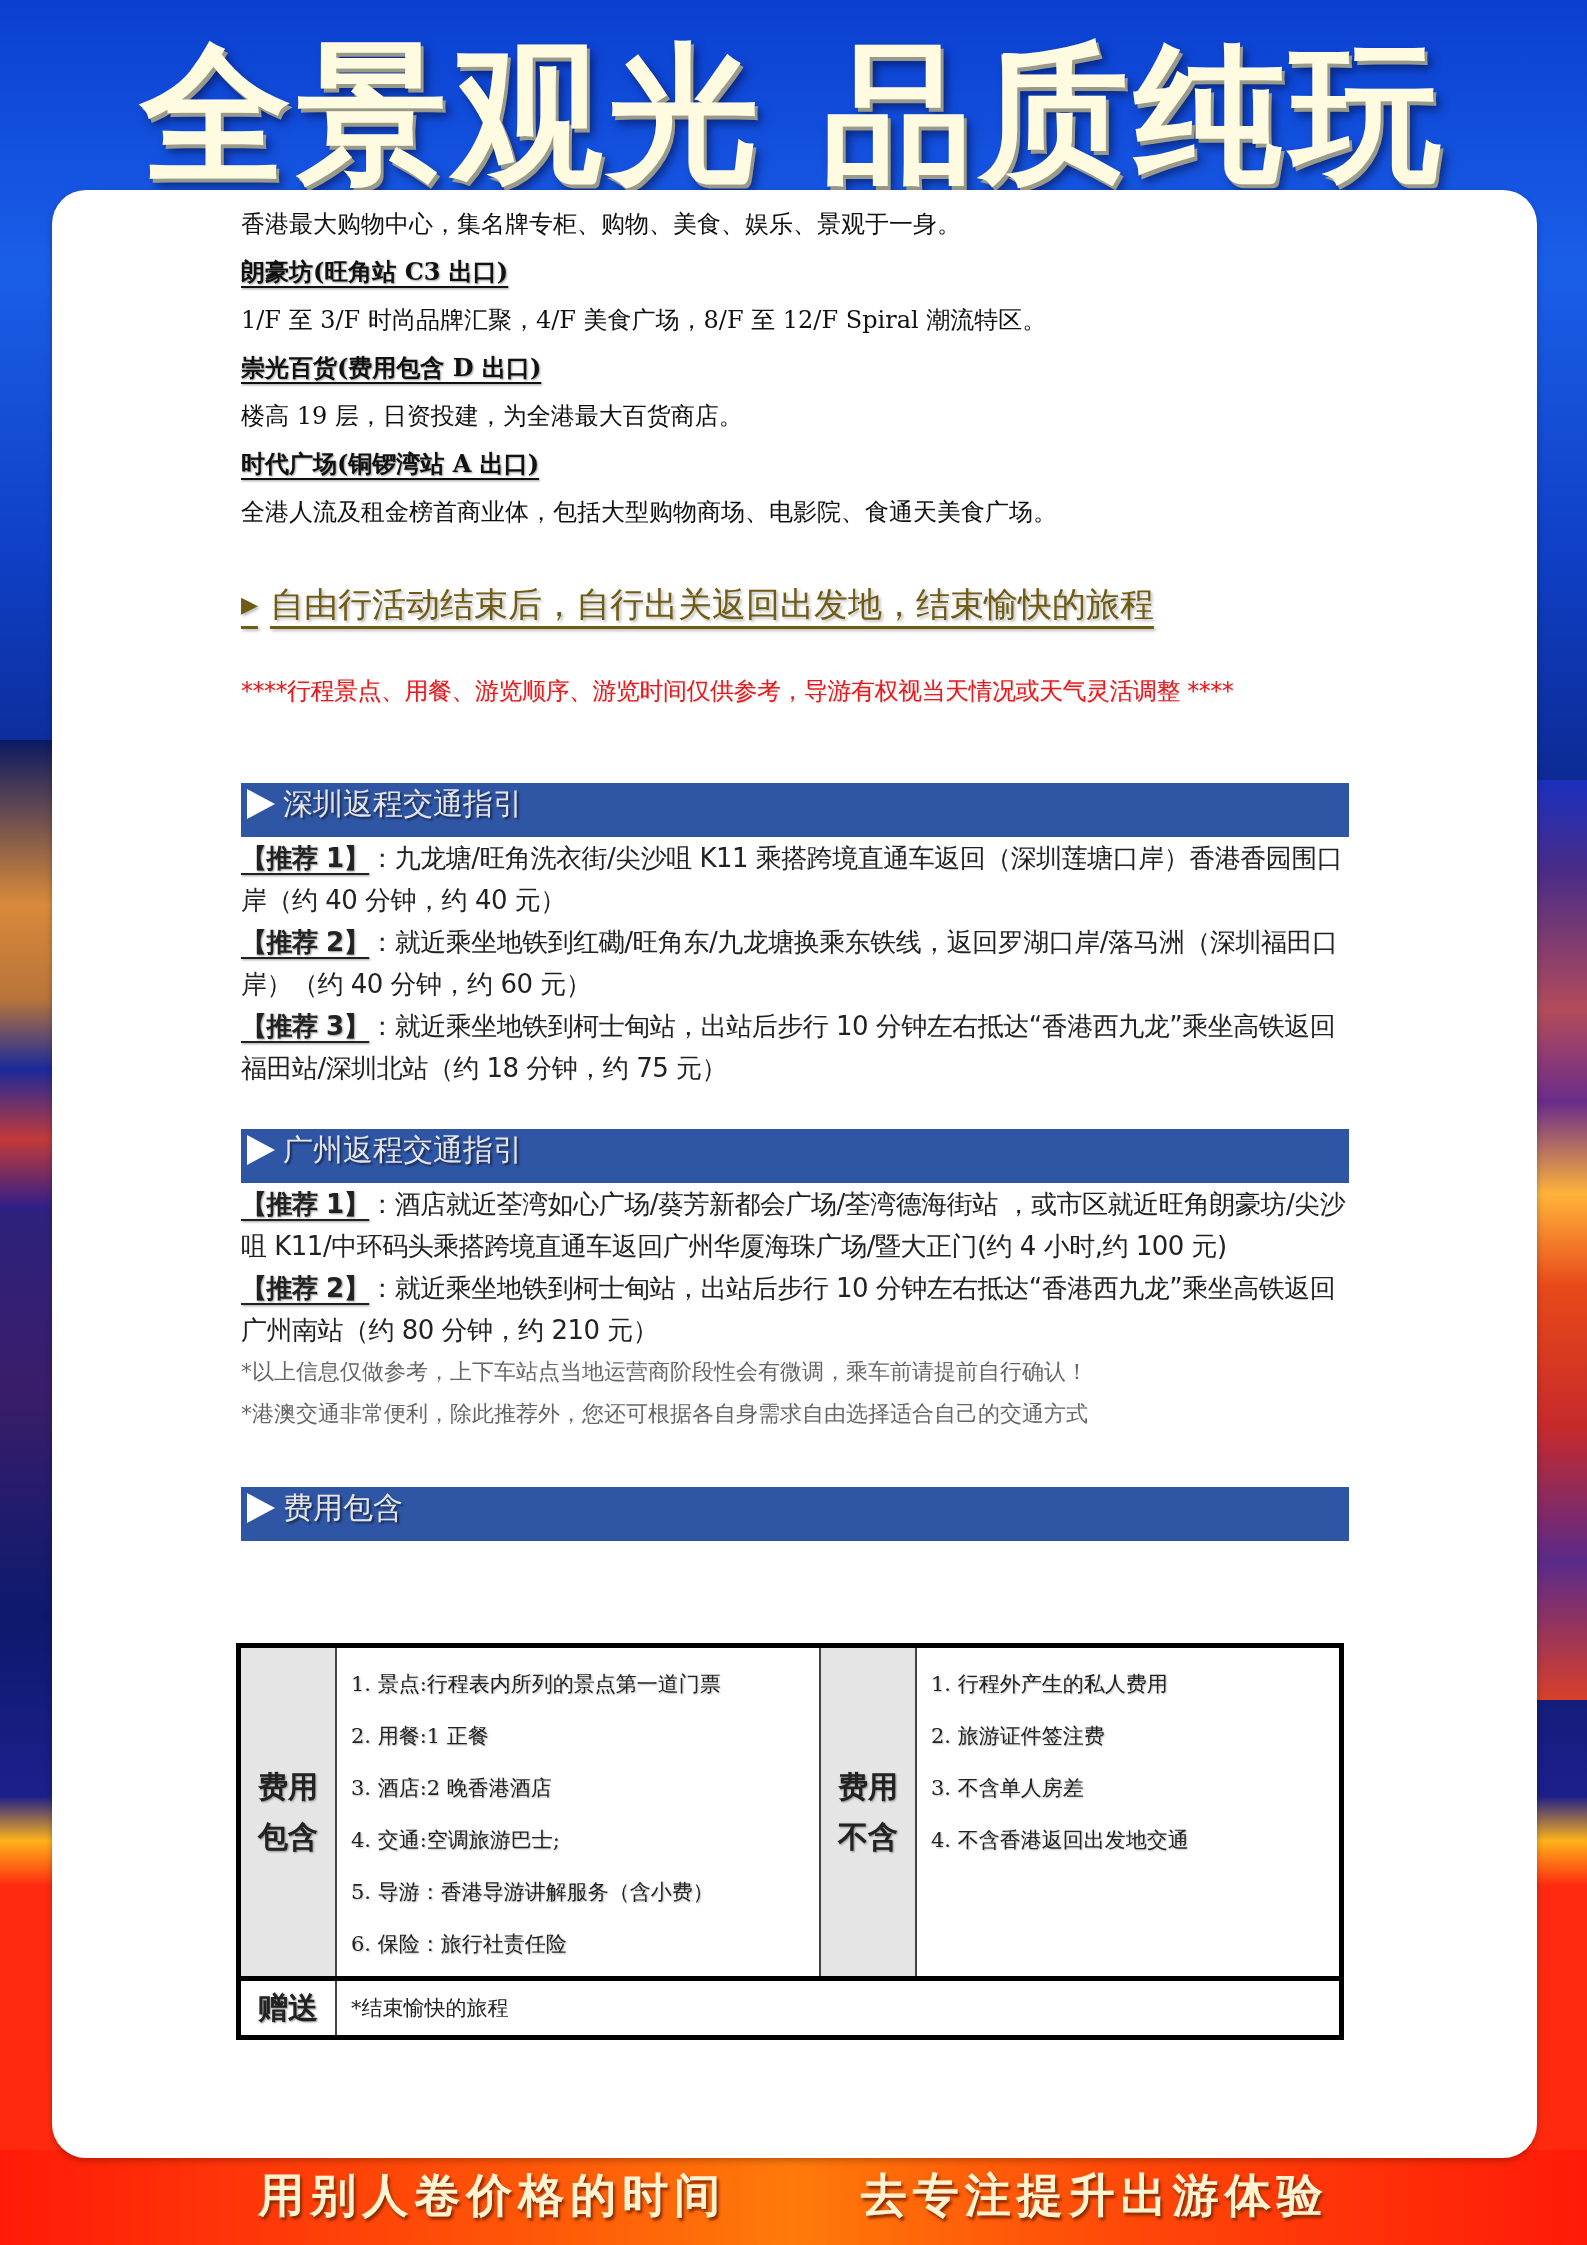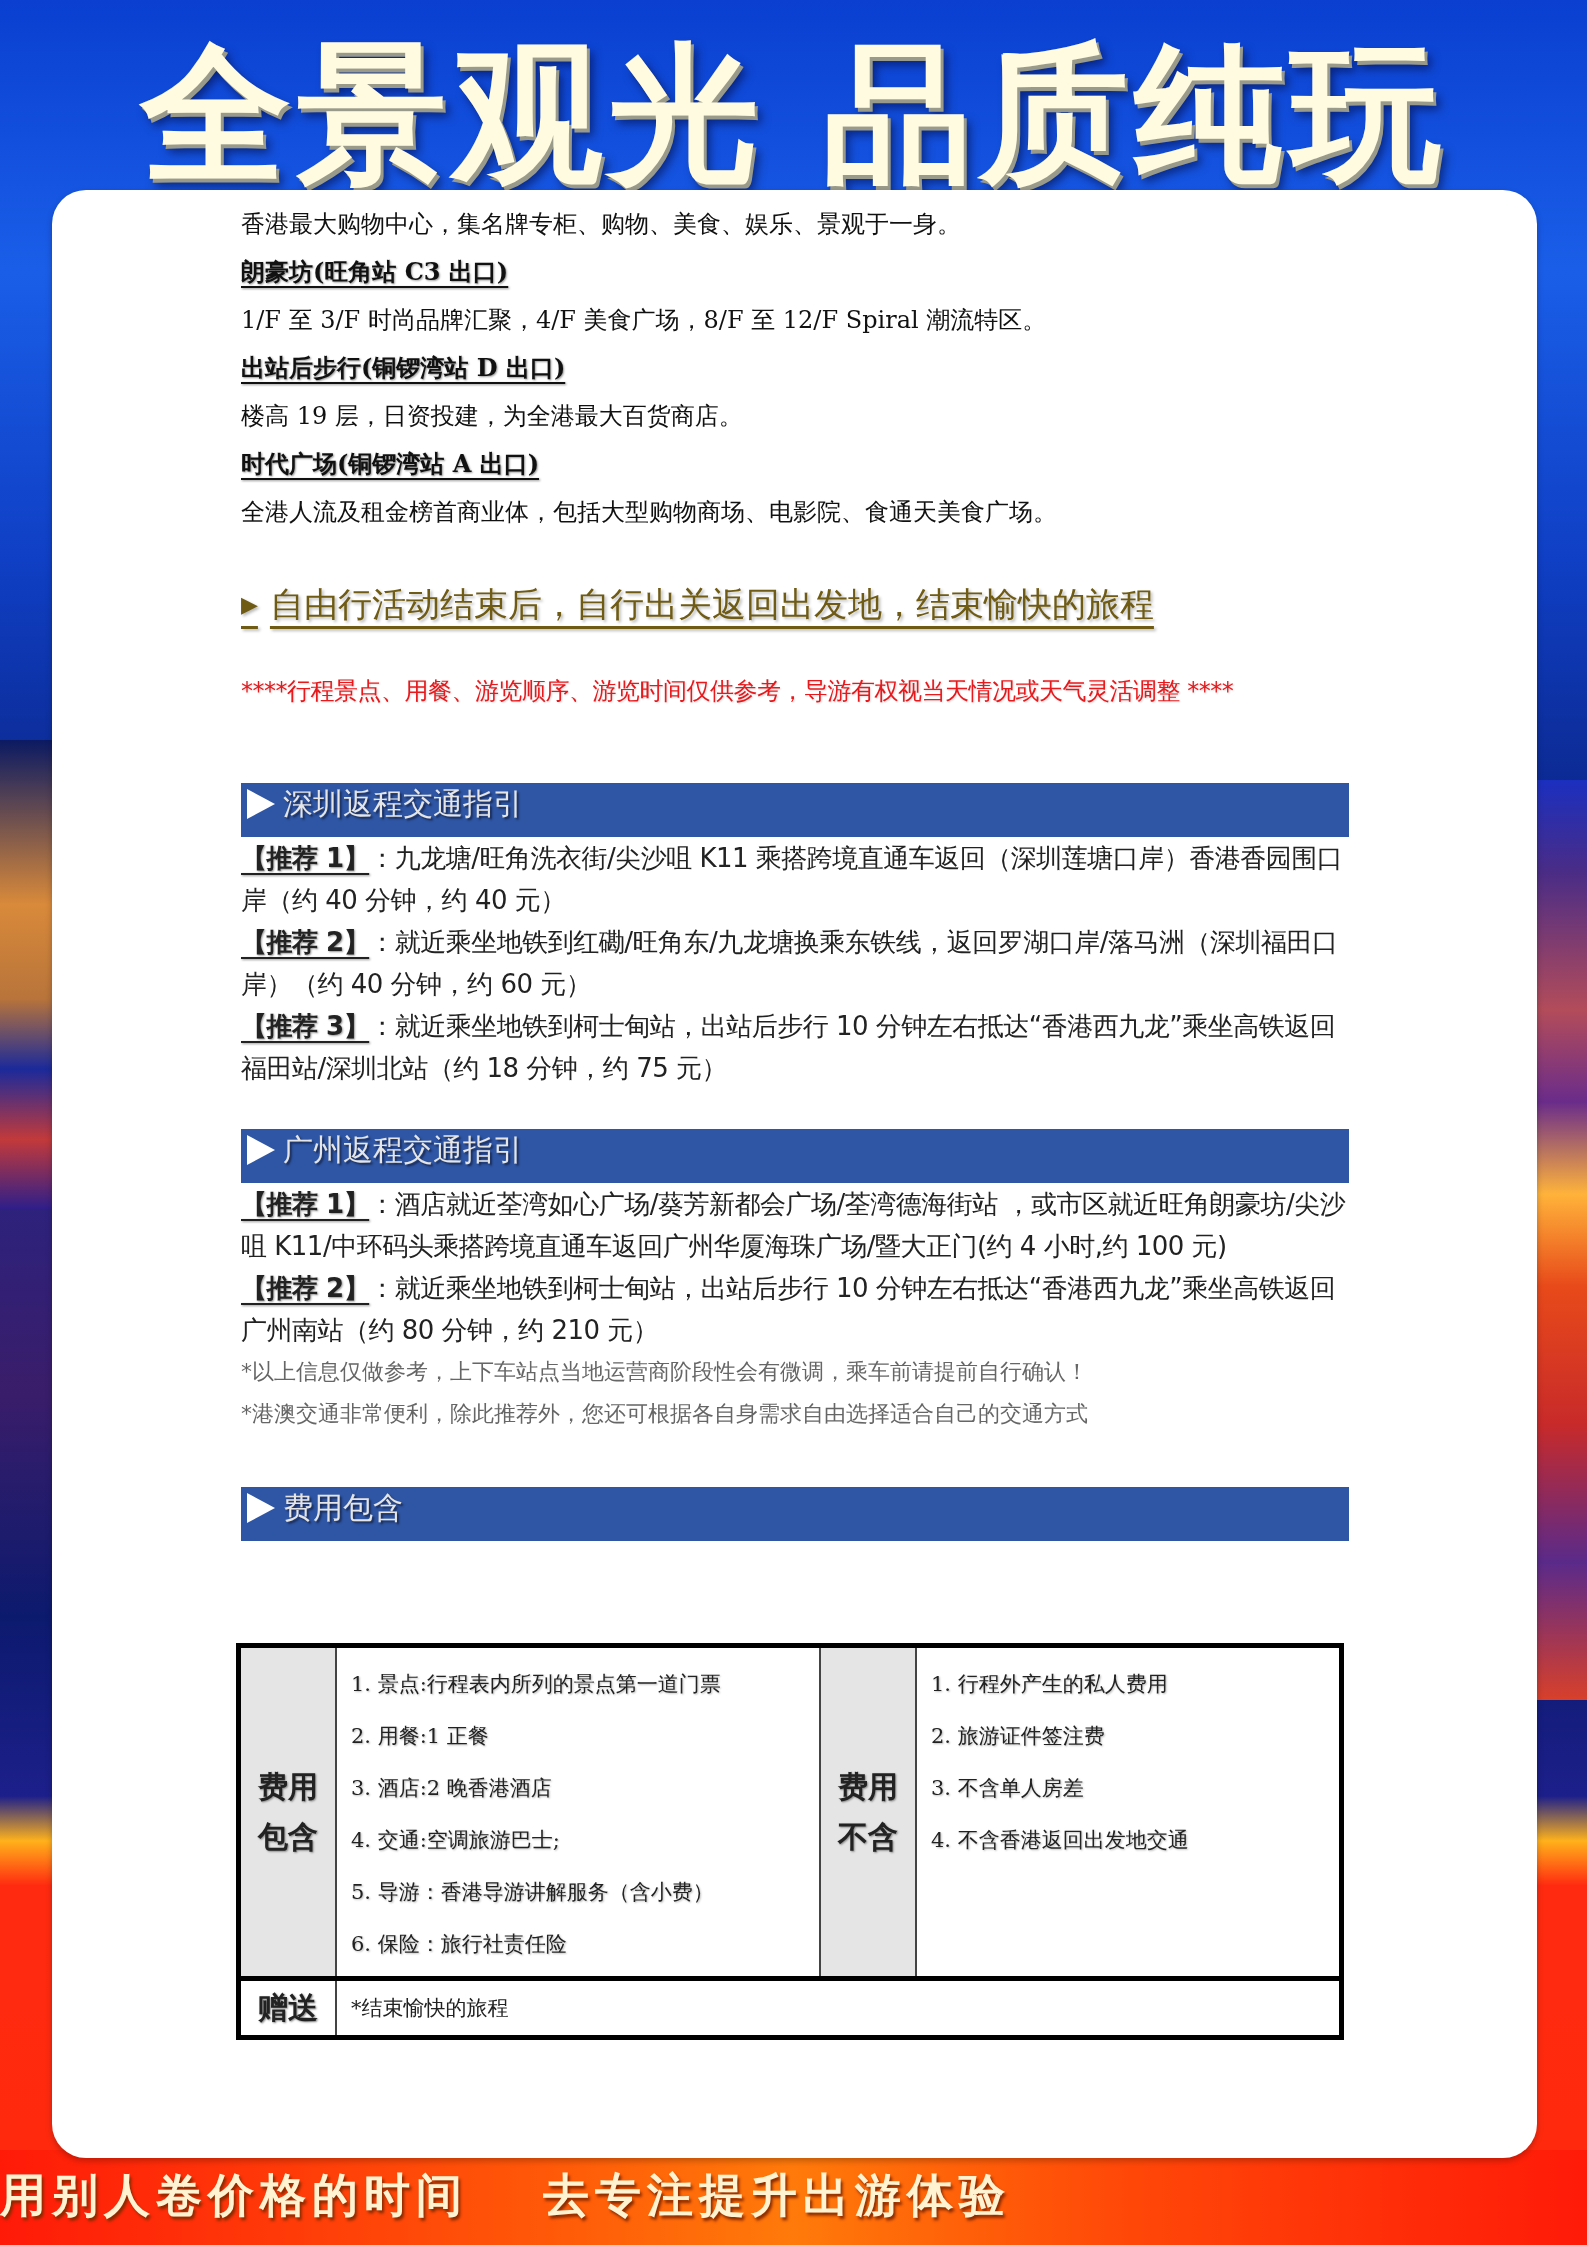--- a/index.html
+++ b/index.html
@@ -72,22 +72,22 @@
   table.fee td { border: 2px solid #444; vertical-align: middle; }
   table.fee tr.gift td { border-top: 5px solid #000; height: 52px; }
   .fee-label {
     background: #e5e5e5; width: 92px; text-align: center; font-size: 30px; line-height: 50px;
     text-shadow: 1px 1px 2px #888; font-weight: bold;
   }
   .fee-list { padding: 10px 10px 6px 14px; font-size: 21px; line-height: 52px; vertical-align: top !important; }
   .fee-list div { text-shadow: 1px 1px 2px #bbb; }
   .gift-text { padding-left: 14px; font-size: 21px; }
   .slogan {
-    position: absolute; left: 0; top: 2165px; width: 1587px; text-align: left;
-    font-family: Liberation Sans, sans-serif; font-weight: bold;
+    position: absolute; left: 0; top: 2165px; width: 1587px; text-align: center;
+    font-family: Liberation Mono, monospace; font-weight: bold;
     font-size: 46px; letter-spacing: 6px; color: #fff3d2;
     text-shadow: 2px 3px 3px #8a2a00; white-space: pre;
   }
 </style>
 </head>
 <body>
 
 <div class="bg-left-city"></div>
 <div class="bg-right-city"></div>
 <div class="bottom-red"></div>
@@ -95,21 +95,21 @@
 <div class="hero-title">全景观光 品质纯玩</div>
 
 <div class="panel"></div>
 
 <div class="content">
 
   <div class="serif">
     <div class="p-line">香港最大购物中心，集名牌专柜、购物、美食、娱乐、景观于一身。</div>
     <div class="p-head">朗豪坊(旺角站 C3 出口)</div>
     <div class="p-line">1/F 至 3/F 时尚品牌汇聚，4/F 美食广场，8/F 至 12/F Spiral 潮流特区。</div>
-    <div class="p-head">出站后步行(铜锣湾站 D 出口)</div>
+    <div class="p-head">崇光百货(费用包含 D 出口)</div>
     <div class="p-line">楼高 19 层，日资投建，为全港最大百货商店。</div>
     <div class="p-head">时代广场(铜锣湾站 A 出口)</div>
     <div class="p-line">全港人流及租金榜首商业体，包括大型购物商场、电影院、食通天美食广场。</div>
   </div>
 
   <div class="end-line">
     <span class="tri">▶</span><span>自由行活动结束后，自行出关返回出发地，结束愉快的旅程</span>
   </div>
 
   <div class="disclaimer">****行程景点、用餐、游览顺序、游览时间仅供参考，导游有权视当天情况或天气灵活调整 ****</div>

